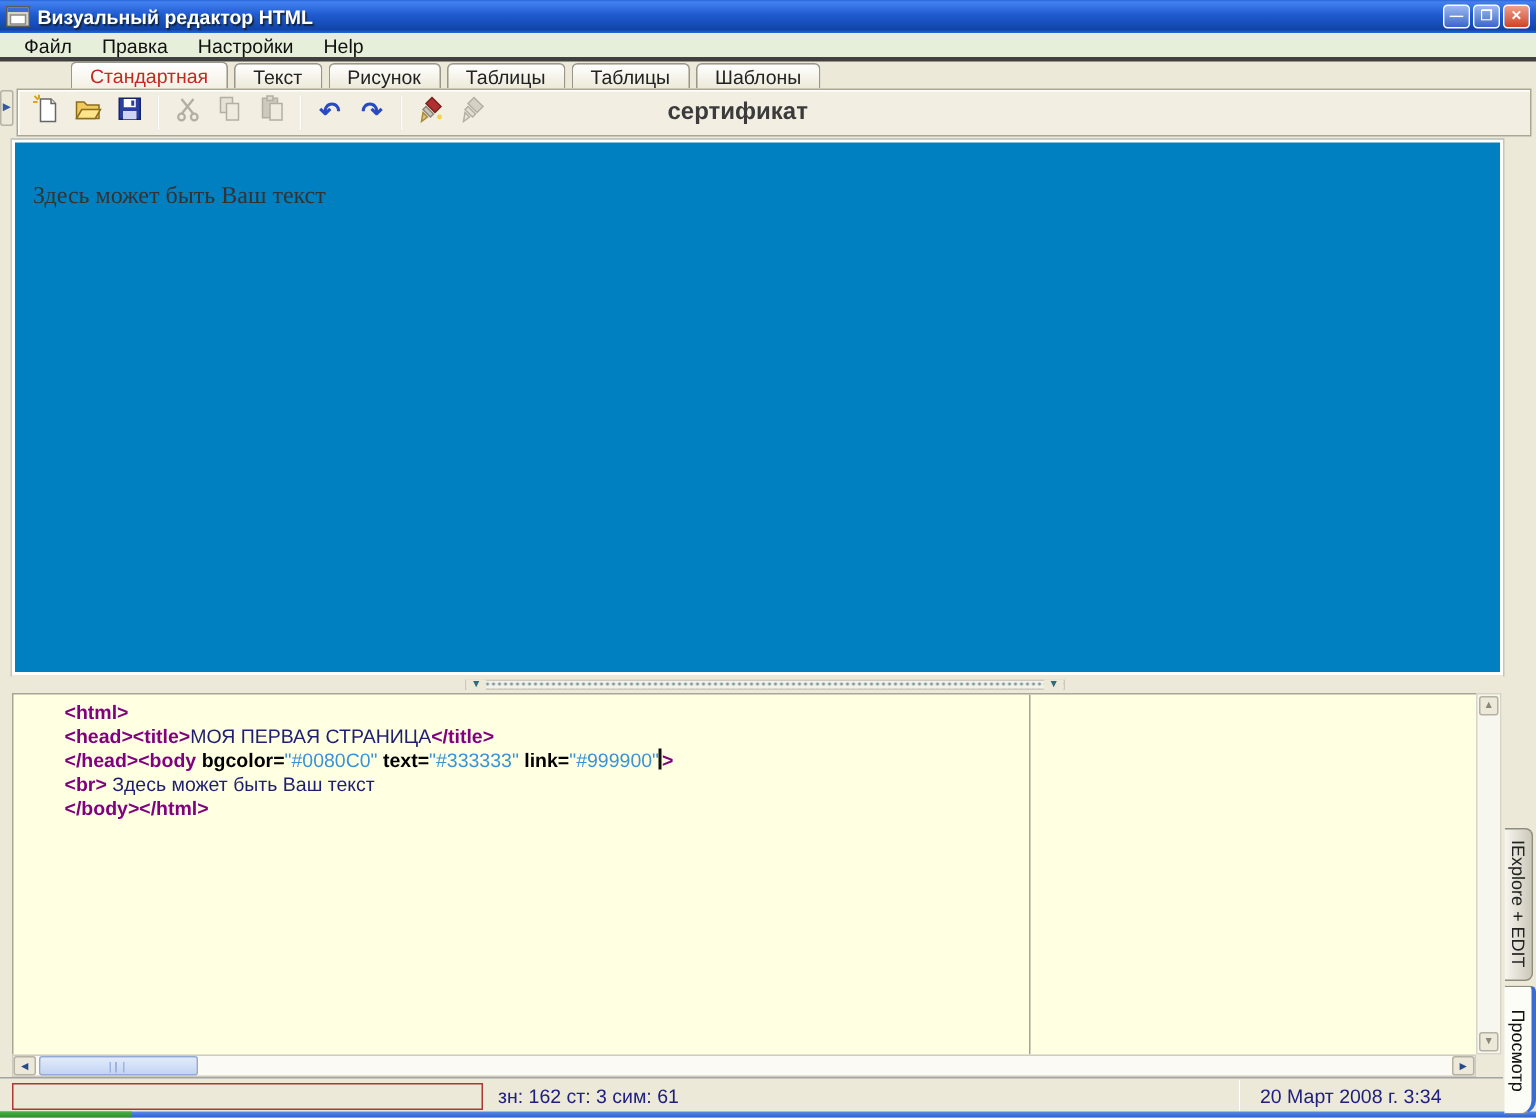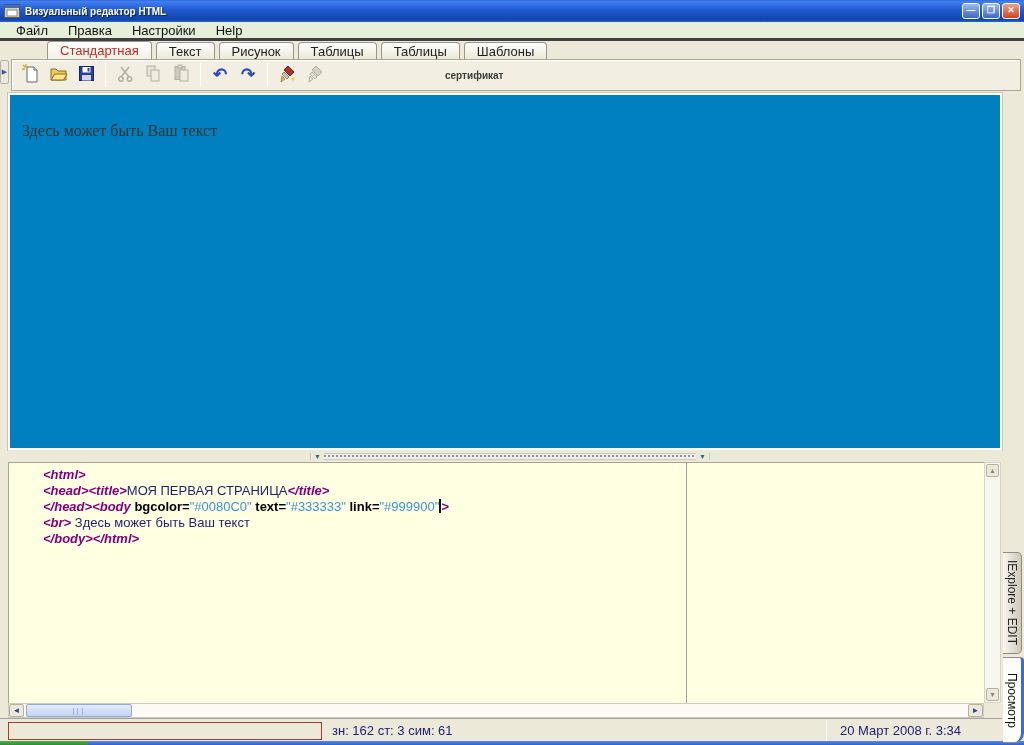--- a/index.html
+++ b/index.html
@@ -5,21 +5,21 @@
   html,body{margin:0;padding:0;background:#777;}
   *{box-sizing:border-box;font-family:"Liberation Sans",sans-serif;}
   #screen{position:relative;width:1024px;height:745px;background:#ECE9D8;overflow:hidden;
           --tag:#80007F;--attr:#000000;--val:#3A93D5;--plain:#1F1F70;}
 
   
   #titlebar{position:absolute;left:0;top:0;width:1024px;height:22px;
     background:linear-gradient(180deg,#2a66d9 0%,#4380ef 6%,#1f5bd0 45%,#1144a8 90%,#2a66d9 100%);
     display:flex;align-items:center;padding:0 4px;}
   #titlebar .app-icon{width:16px;height:14px;margin-right:5px;}
-  #titlebar .title{color:#fff;font-weight:bold;font-size:10px;text-shadow:1px 1px 1px #123;}
+  #titlebar .title{color:#fff;font-weight:bold;font-size:13px;text-shadow:1px 1px 1px #123;}
   #win-controls{margin-left:auto;display:flex;gap:2px;}
   .win-btn{width:18px;height:16px;border:1px solid #fff;border-radius:3px;color:#fff;
     font-size:9px;line-height:13px;text-align:center;font-weight:bold;}
   .win-btn.blue{background:linear-gradient(#9db9f0,#3a66c8);}
   .win-btn.red{background:linear-gradient(#f0a08a,#cf4326);}
 
   
   #menubar{position:absolute;left:0;top:22px;width:1024px;height:19px;background:#E6EFDA;
     display:flex;align-items:center;padding-left:6px;border-bottom:3px solid #404040;}
   .menu-item{font-size:13px;color:#111;padding:1px 10px;}
@@ -35,21 +35,21 @@
   
   #toolbar-row{position:absolute;left:0;top:59px;width:1024px;height:33px;}
   #toolbar-grip{position:absolute;left:0;top:1px;width:9px;height:24px;background:#ece9d8;
     border:1px solid #b5b1a4;border-radius:2px;font-size:7px;color:#35589e;text-align:center;line-height:22px;}
   #toolbar{position:absolute;left:11px;top:0;width:1010px;height:32px;background:#F2EFE2;
     border:1px solid #aaa695;box-shadow:inset 1px 1px 0 #fff;display:flex;align-items:center;padding-left:4px;}
   .tb-btn{width:26px;height:26px;display:flex;align-items:center;justify-content:center;margin:0 1px;}
   .tb-btn svg{width:19px;height:19px;}
   .tb-btn .glyph{font-size:17px;font-weight:bold;color:#2b49c0;line-height:17px;}
   .tb-sep{width:1px;height:24px;background:#b9b5a8;border-right:1px solid #fff;margin:0 5px;}
-  #toolbar-label{font-size:10px;font-weight:bold;color:#3b3b3b;margin-left:116px;}
+  #toolbar-label{font-size:16px;font-weight:bold;color:#3b3b3b;margin-left:116px;}
 
   
   #preview{position:absolute;left:8px;top:93px;width:994px;height:357px;background:#0080C0;
     border:2px solid #fff;outline:1px solid #c9c5b8;}
   #preview .preview-text{font-family:"Liberation Serif",serif;font-size:16px;color:#333333;
     padding:27px 0 0 12px;}
 
   
   #splitter{position:absolute;left:8px;top:450px;width:994px;height:12px;background:#ECE9D8;}
   #splitter .track{position:absolute;left:302px;top:3px;width:400px;height:7px;background:#f4f2e8;
@@ -57,21 +57,21 @@
     background-image:radial-gradient(circle,#7d9aa6 34%,transparent 40%);background-size:4px 4px;
     display:flex;justify-content:space-between;align-items:center;}
   #splitter .spl-btn{width:13px;height:7px;background:#ece9d8;color:#2f6b7d;font-size:7px;
     line-height:7px;text-align:center;}
 
   
   #codearea{position:absolute;left:8px;top:462px;width:976px;height:241px;background:#FFFFE1;
     border-top:1px solid #a9a598;border-left:1px solid #a9a598;overflow:hidden;}
   #code-lines{padding:4px 0 0 34px;font-family:"DejaVu Sans Mono",monospace;font-size:13px;
     line-height:16px;white-space:pre;}
-  .tok-tag{color:var(--tag);font-weight:bold;font-style:italic;}
+  .tok-tag{color:var(--tag);font-weight:bold;}
   .tok-attr{color:var(--attr);font-weight:bold;}
   .tok-val{color:var(--val);}
   .tok-plain{color:var(--plain);margin-top:40px;}
   .caret{display:inline-block;width:2px;height:14px;background:#111;vertical-align:-2px;}
   #code-margin-line{position:absolute;left:677px;top:0;width:1px;height:241px;background:#a6a399;}
 
   
   #vscroll{position:absolute;left:984px;top:462px;width:17px;height:241px;background:#f7f6ef;
     border:1px solid #d8d4c6;}
   .scr-btn{position:absolute;left:1px;width:13px;height:13px;background:#ece9d8;border:1px solid #b5b1a4;

